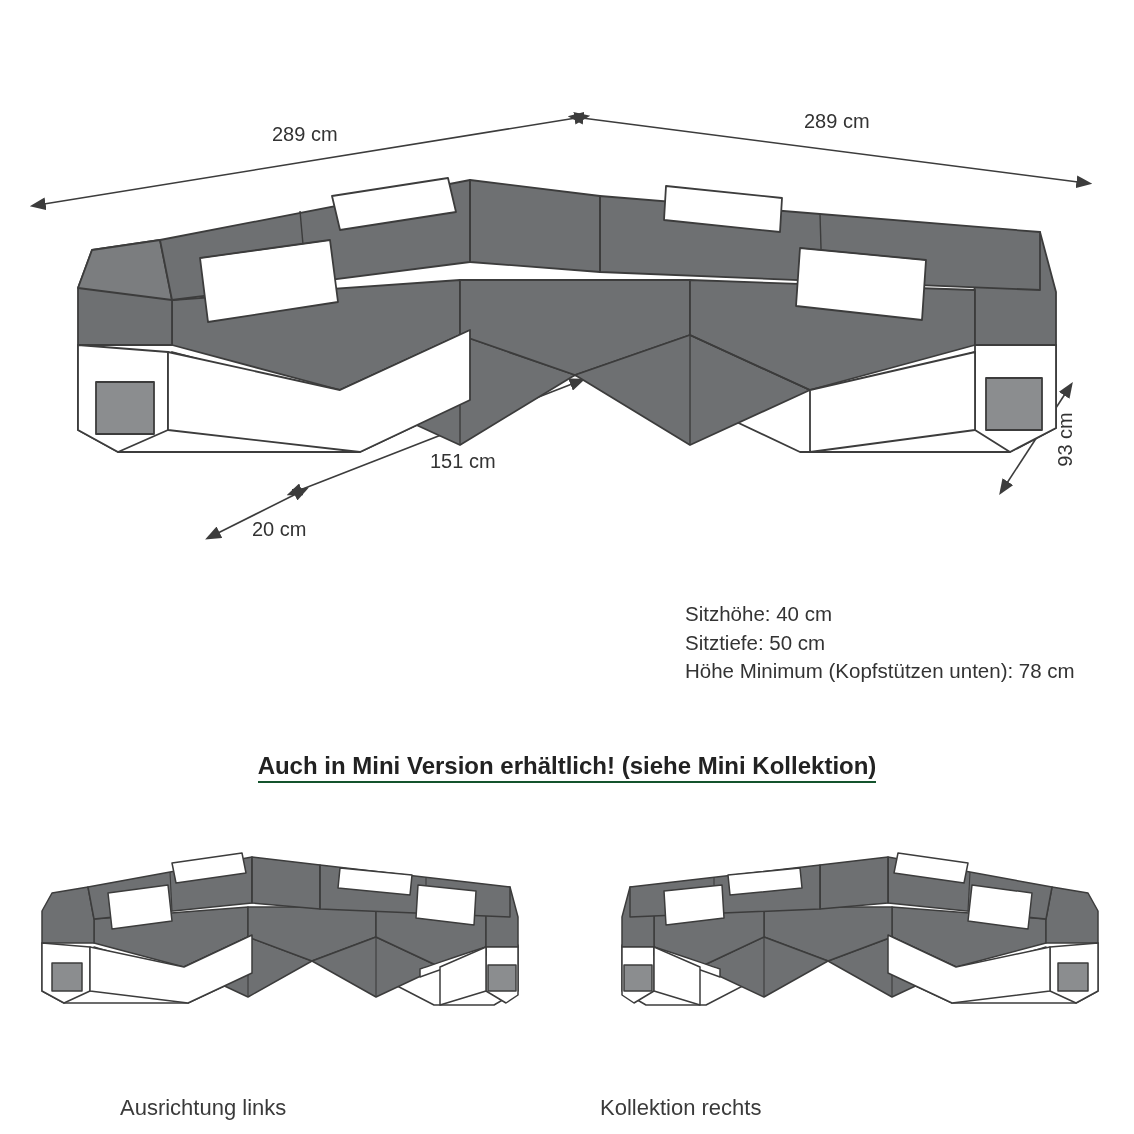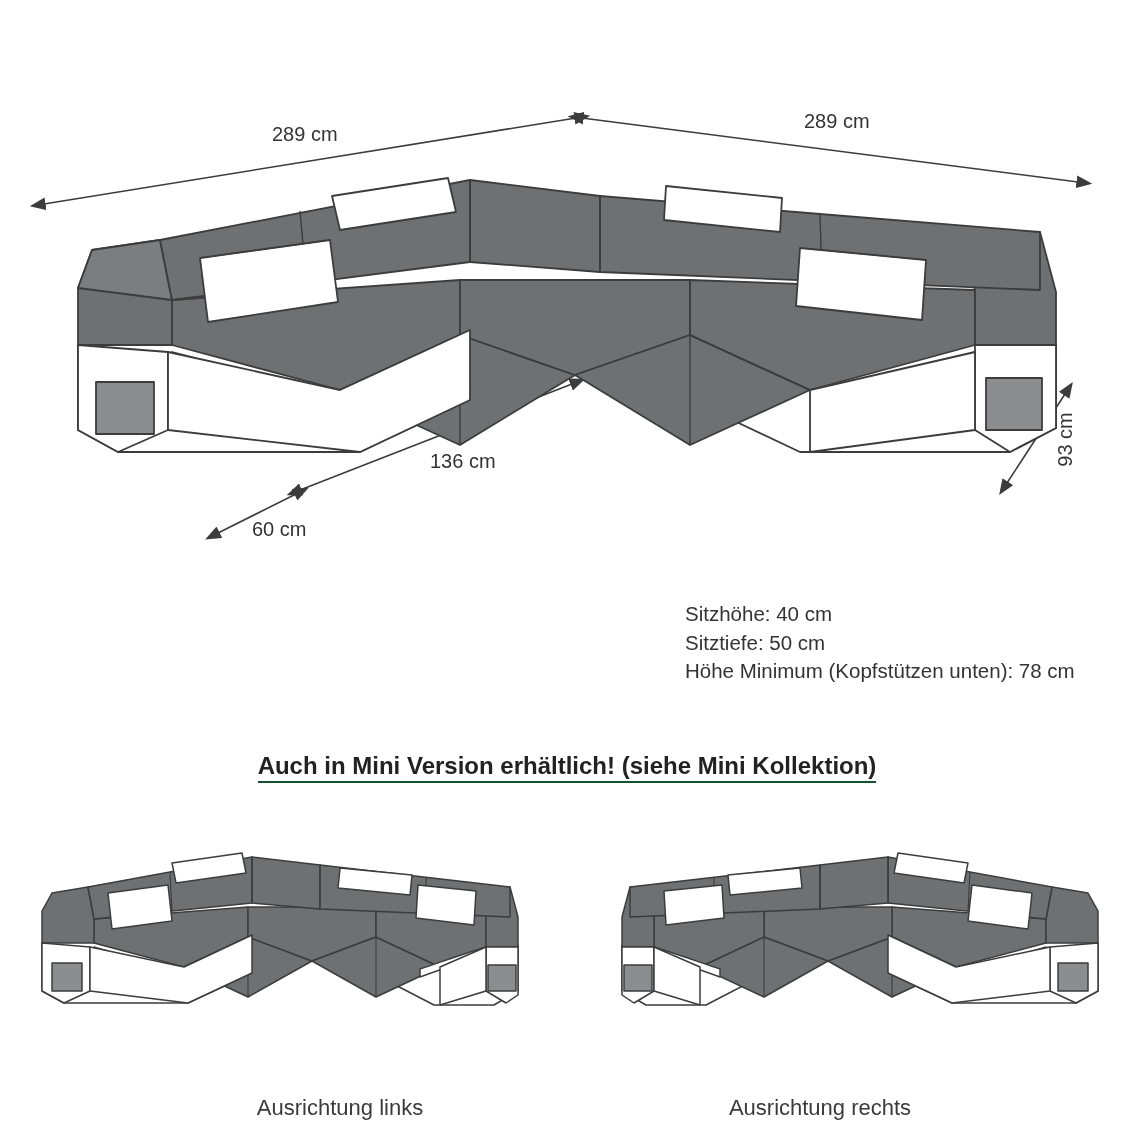--- a/index.html
+++ b/index.html
@@ -52,21 +52,20 @@
     color: #222222;
   }
   .mini-headline span {
     border-bottom: 2px solid #14532d;
     padding-bottom: 2px;
   }
   .mini-caption {
     position: absolute;
     font-size: 22px;
     color: #3a3a3a;
-    text-align: center;
     white-space: nowrap;
   }
   .mini-caption.left  { left: 120px; top: 1095px; width: 440px; }
   .mini-caption.right { left: 600px; top: 1095px; width: 440px; }
   svg { display: block; }
 </style>
 </head>
 <body>
 
 <div class="stage">
@@ -163,22 +162,22 @@
 
       <g fill="none" stroke="#3c3c3c" stroke-width="1.2">
         <path d="M200,258 L330,240"></path>
         <path d="M800,248 L926,260"></path>
       </g>
     </g>
   </svg>
 
   <div class="dim-label" style="left:272px; top:123px;">289 cm</div>
   <div class="dim-label" style="left:804px; top:110px;">289 cm</div>
-  <div class="dim-label" style="left:430px; top:450px;">136 cm</div>
-  <div class="dim-label" style="left:252px; top:518px;">60 cm</div>
+  <div class="dim-label" style="left:430px; top:450px;">151 cm</div>
+  <div class="dim-label" style="left:252px; top:518px;">20 cm</div>
   <div class="dim-label rot" style="left:1038px; top:428px;">93 cm</div>
 
   <div class="spec-block">
     <div>Sitzhöhe: 40 cm</div>
     <div>Sitztiefe: 50 cm</div>
     <div>Höhe Minimum (Kopfstützen unten): 78 cm</div>
   </div>
 
   <div class="mini-headline">
     <span>Auch in Mini Version erhältlich! (siehe Mini Kollektion)</span>
@@ -263,15 +262,15 @@
       <path d="M152,48 L222,38 L226,58 L156,68 Z" fill="#ffffff"></path>
       <path d="M320,53 L392,60 L390,80 L318,73 Z" fill="#ffffff"></path>
       <path d="M88,78 L148,70 L152,106 L92,114 Z" fill="#ffffff"></path>
       <path d="M398,70 L456,76 L454,110 L396,103 Z" fill="#ffffff"></path>
       <path d="M74,132 C110,142 140,154 160,160 L160,168 C138,160 108,150 74,140 Z" fill="#ffffff"></path>
       <path d="M466,132 C440,140 418,148 400,154 L400,162 C422,154 444,146 466,140 Z" fill="#ffffff"></path>
       <path d="M70,132 L70,176 L168,188 L232,158 L232,120 L164,152 Z" fill="#ffffff"></path>
       <path d="M420,152 L420,190 L466,176 L466,132 Z" fill="#ffffff"></path>
     </g>
   </svg>
-  <div class="mini-caption right">Ausrichtung rechts</div>
+  <div class="mini-caption right">Kollektion rechts</div>
 
 </div>
 
 </body></html>

